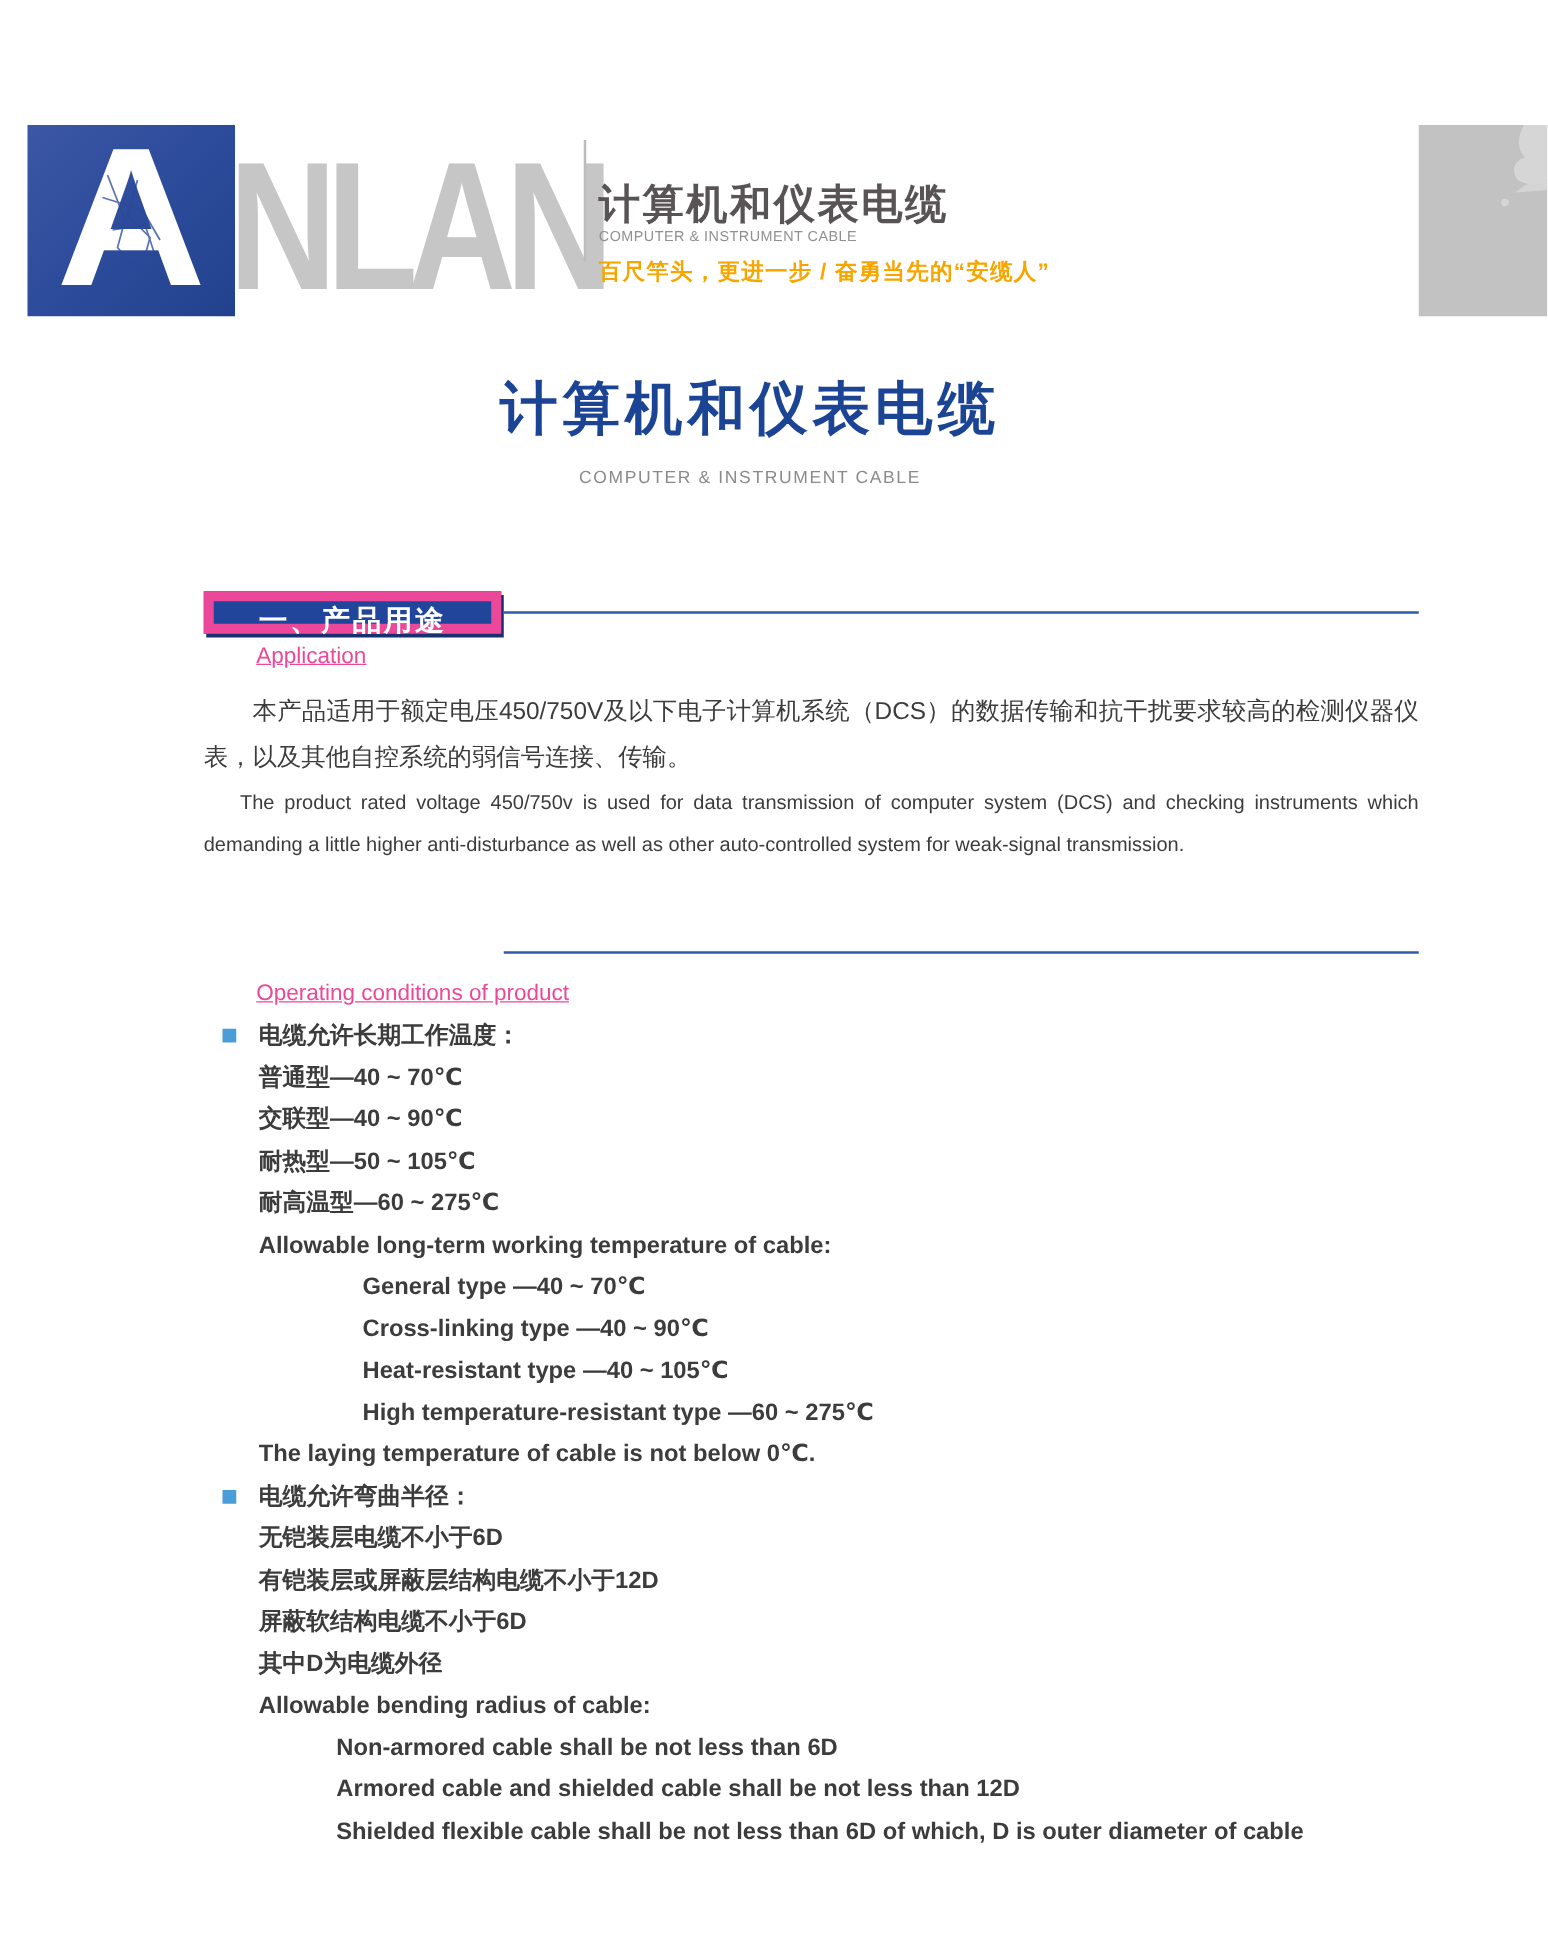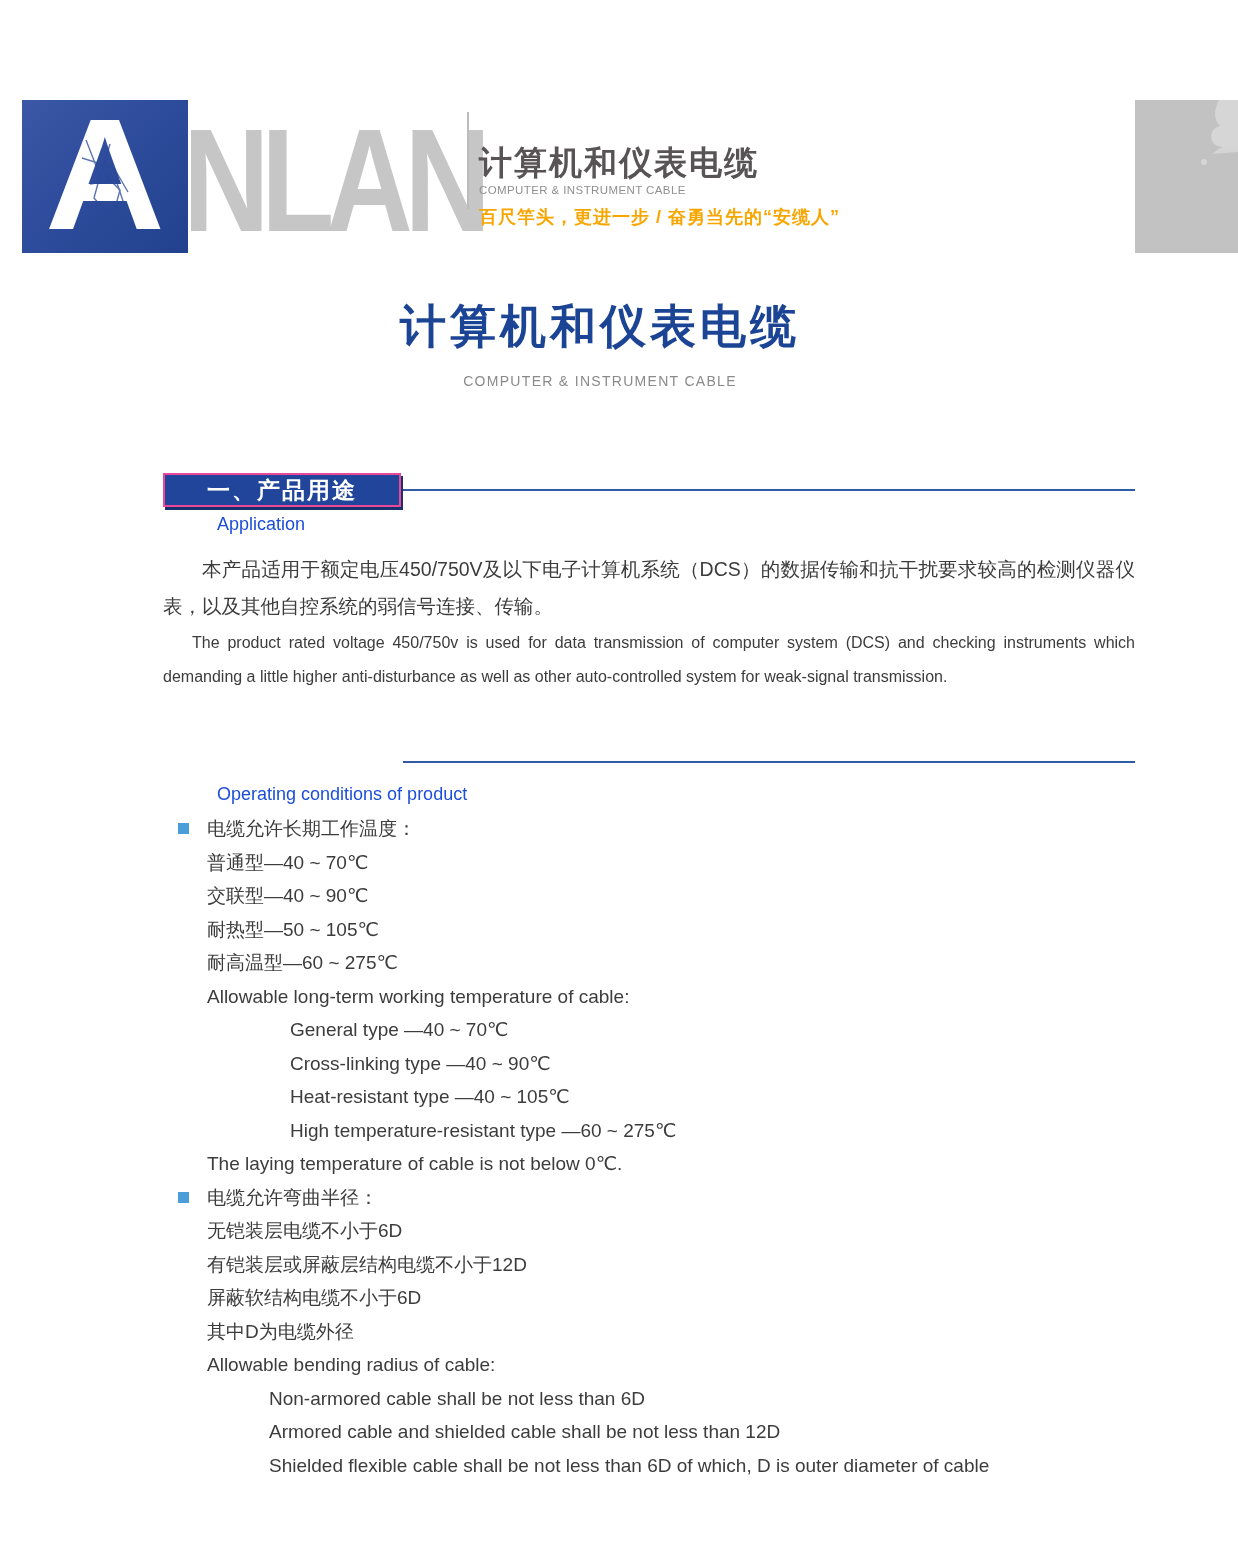--- a/index.html
+++ b/index.html
@@ -25,37 +25,37 @@
               background:#c2c2c2;overflow:hidden;}
   .corner-box svg{position:absolute;right:-26px;top:-8px;}
 
   
   .doc-title{position:absolute;left:0;top:296px;width:1200px;text-align:center;}
   .doc-title-cn{font-size:46px;font-weight:bold;color:#1c4494;letter-spacing:4px;margin:0;}
   .doc-title-en{font-size:14px;color:#8a8a8a;letter-spacing:1.3px;margin-top:15px;}
 
   
   .sec-banner{position:absolute;left:163px;width:238px;height:34px;box-sizing:border-box;
-              background:#20459a;border:2px solid #ec4899;box-shadow:2px 3px 0 #16316d;
+              background:#20459a;border:8px solid #ec4899;box-shadow:2px 3px 0 #16316d;
               color:#ffffff;font-size:23px;font-weight:bold;letter-spacing:2px;
               text-align:center;line-height:30px;}
   .sec-line{position:absolute;left:403px;width:732px;height:2px;background:#2f5ba6;}
   .b1{top:473px;} .l1{top:489px;}
   .b2{top:745px;} .l2{top:761px;}
-  .sec-sub{position:absolute;left:217px;font-size:18px;color:#1d4ed8;}
+  .sec-sub{position:absolute;left:205px;font-size:18px;color:#ec4899;text-decoration:underline;}
   .s1{top:514px;} .s2{top:784px;}
 
   
   .cn-para{position:absolute;left:163px;top:551px;width:972px;margin:0;
            font-size:19.5px;line-height:37px;text-align:justify;text-indent:39px;color:#3c3c3c;}
   .en-para{position:absolute;left:163px;top:626px;width:972px;margin:0;
            font-size:16px;line-height:33.5px;text-align:justify;text-indent:29px;color:#3c3c3c;}
 
   
-  .cond-list{position:absolute;left:163px;top:812px;width:972px;}
+  .cond-list{position:absolute;left:163px;top:812px;width:972px;font-weight:bold;}
   .line{position:relative;height:33.5px;line-height:33.5px;font-size:19px;
         padding-left:44px;color:#3c3c3c;white-space:nowrap;}
   .line.bullet::before{content:"";position:absolute;left:15px;top:11px;width:11px;height:11px;
         background:#4a9dd8;}
   .line.ind2{padding-left:127px;}
   .line.ind3{padding-left:106px;}
 </style>
 </head>
 <body>
 

